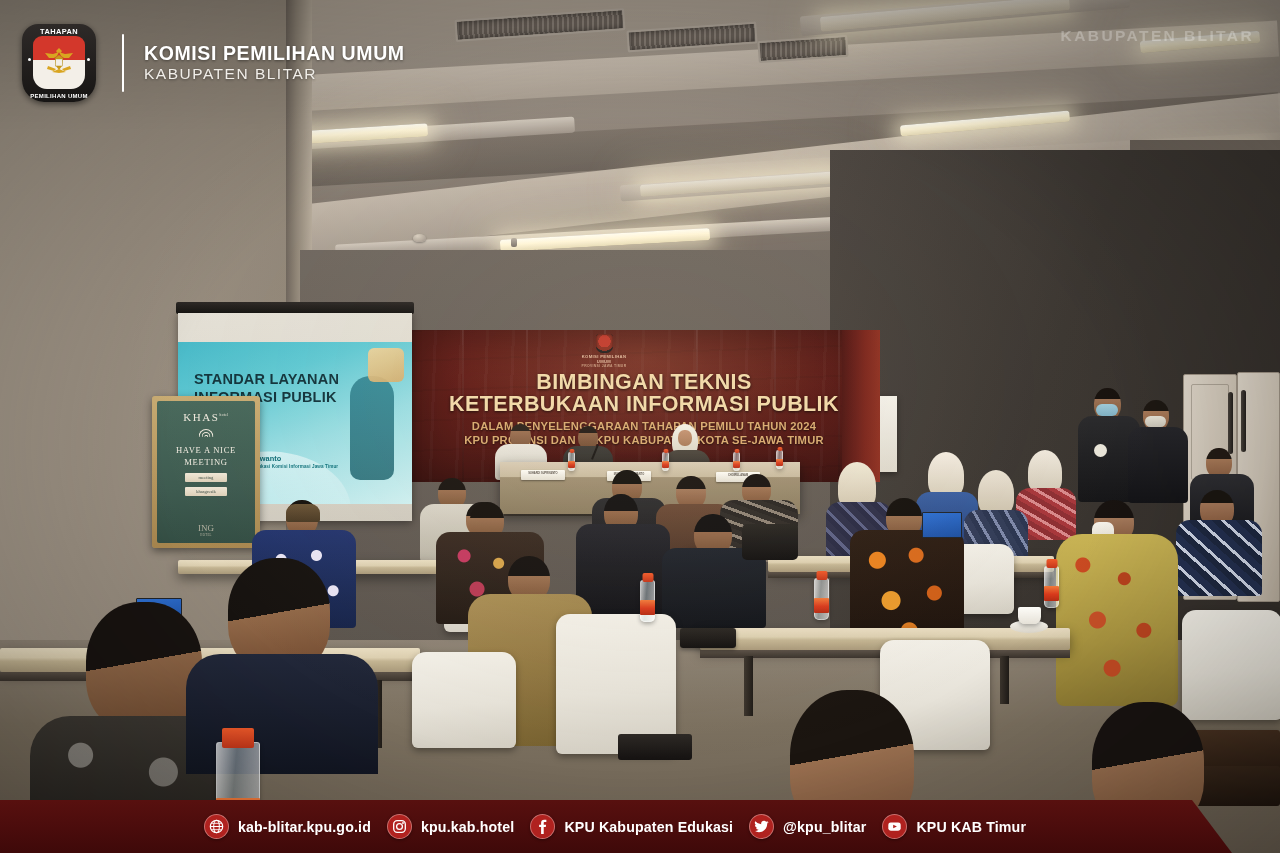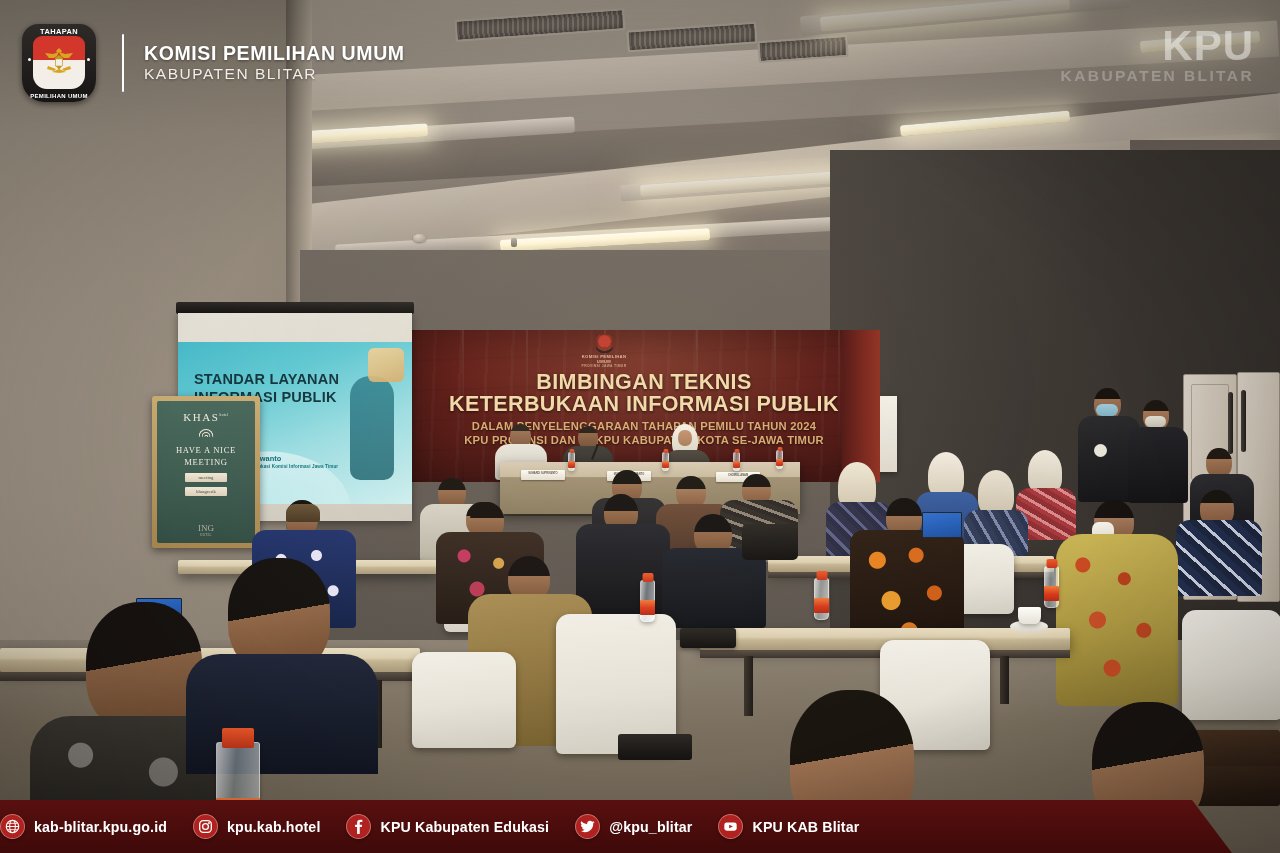--- a/index.html
+++ b/index.html
@@ -286,21 +286,21 @@
   .wm2{color:rgba(255,255,255,.26);font-size:15.5px;font-weight:700;letter-spacing:2.4px;margin-top:1px;}
 
   
   .footer{
     position:absolute;left:0;bottom:0;width:1280px;height:53px;
     background:linear-gradient(180deg,#58100f 0%, #4a0c0c 55%, #3e0909 100%);
     clip-path:polygon(0 0, 1192px 0, 1232px 53px, 0 53px);
   }
   .footer-inner{
     position:absolute;left:0;bottom:0;width:1230px;height:53px;
-    display:flex;align-items:center;gap:26px;
+    display:flex;align-items:center;justify-content:center;gap:16px;
   }
   .fitem{display:flex;align-items:center;gap:9px;}
   .ficon{
     width:25px;height:25px;border-radius:50%;
     background:#b0221f;border:1.5px solid rgba(255,255,255,.35);
     display:flex;align-items:center;justify-content:center;
     box-shadow:0 1px 3px rgba(0,0,0,.4);
   }
   .ficon svg{display:block;}
   .ftext{color:#fff;font-size:14.2px;font-weight:700;letter-spacing:.15px;}
@@ -723,21 +723,20 @@
       <div class="kpu-word-bot">PEMILIHAN UMUM</div>
     </div>
     <div class="hdr-divider"></div>
     <div>
       <div class="hdr-t1">KOMISI PEMILIHAN UMUM</div>
       <div class="hdr-t2">KABUPATEN BLITAR</div>
     </div>
   </div>
 
   <div class="watermark">
-    <div class="wm1">KPU</div>
     <div class="wm2">KABUPATEN BLITAR</div>
   </div>
 
   <div class="footer"></div>
   <div class="footer-inner">
 
     <div class="fitem">
       <div class="ficon">
         <svg viewBox="0 0 16 16" width="15" height="15">
           <circle cx="8" cy="8" r="6.6" fill="none" stroke="#fff" stroke-width="1.3"></circle>
@@ -779,18 +778,18 @@
       <div class="ftext">@kpu_blitar</div>
     </div>
 
     <div class="fitem">
       <div class="ficon">
         <svg viewBox="0 0 16 16" width="15" height="15">
           <rect x="1.4" y="3.6" width="13.2" height="8.8" rx="2.6" fill="#fff"></rect>
           <path d="M6.6 6.1 L10.6 8 L6.6 9.9 Z" fill="#b0221f"></path>
         </svg>
       </div>
-      <div class="ftext">KPU KAB Blitar</div>
+      <div class="ftext">KPU KAB Timur</div>
     </div>
 
   </div>
 
 </div>
 
 </body></html>

